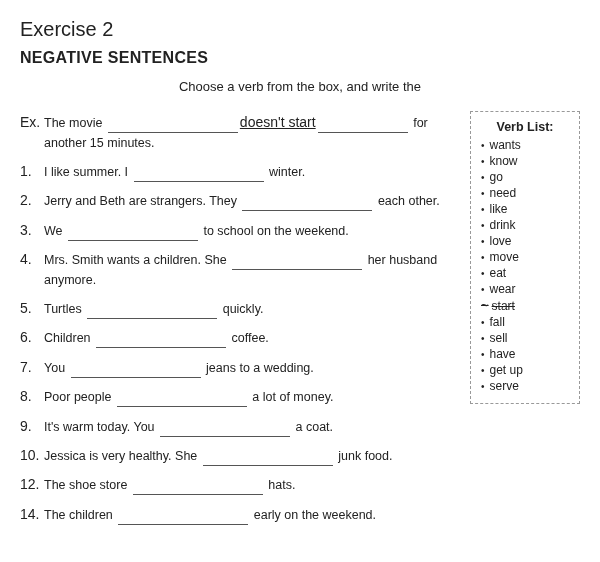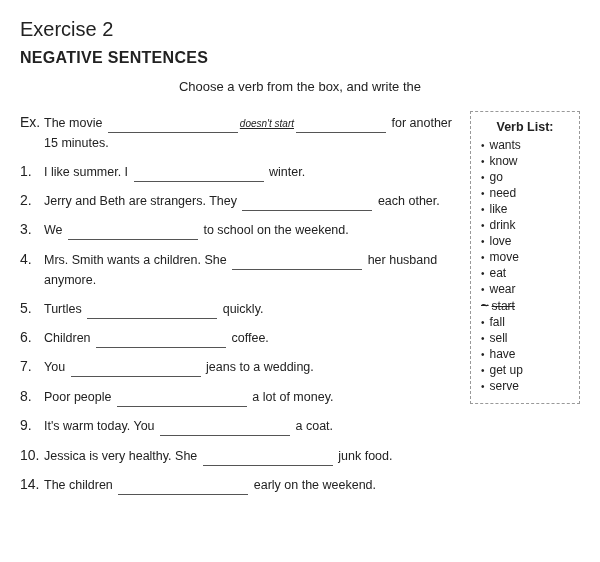--- a/index.html
+++ b/index.html
@@ -60,22 +60,21 @@
       min-width: 130px;
       height: 14px;
       margin: 0 2px;
       vertical-align: bottom;
     }
     .blank.short {
       min-width: 90px;
     }
     .example-answer {
       text-decoration: underline;
-      font-style: italic;
-      font-size: 10px;
+      font-size: 14px;
     }
     .verb-box {
       width: 110px;
       border: 1px dashed #999;
       padding: 8px 10px;
       font-size: 12px;
       flex-shrink: 0;
       align-self: flex-start;
     }
     .verb-box-title {
@@ -159,20 +158,24 @@
         </div>
         <div class="sentence-row">
           <span class="sentence-label">9.</span>
           <span class="sentence-text"><span>It's warm today. You </span><span class="blank"></span><span> a coat.</span></span>
         </div>
         <div class="sentence-row">
           <span class="sentence-label">10.</span>
           <span class="sentence-text"><span>Jessica is very healthy. She </span><span class="blank"></span><span> junk food.</span></span>
         </div>
         <div class="sentence-row">
+          <span class="sentence-label">12.</span>
+          <span class="sentence-text"><span>The shoe store </span><span class="blank"></span><span> hats.</span></span>
+        </div>
+        <div class="sentence-row">
           <span class="sentence-label">14.</span>
           <span class="sentence-text"><span>The children </span><span class="blank"></span><span> early on the weekend.</span></span>
         </div>
       </div>
 
   </div>
 
   <div class="verb-box">
     <div class="verb-box-title">Verb List:</div>
     <div id="verb-list">

